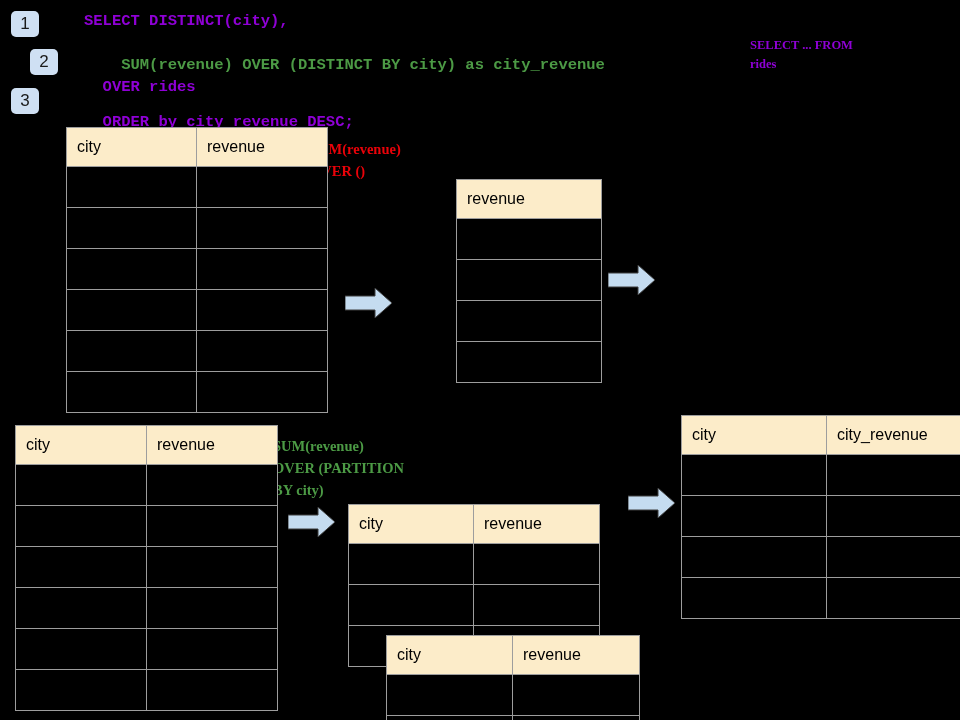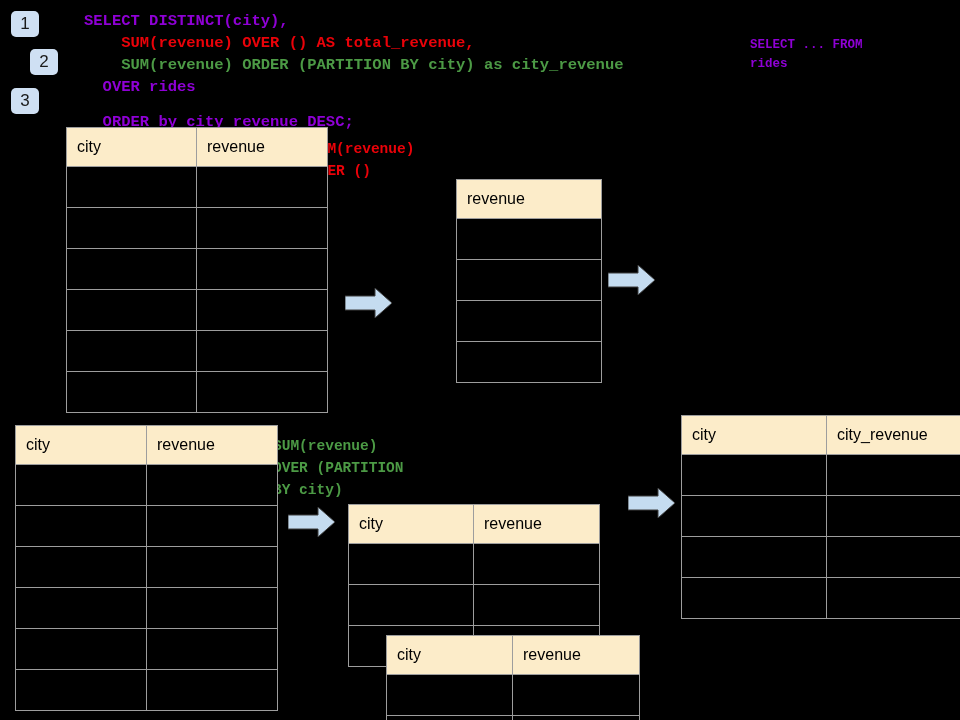--- a/index.html
+++ b/index.html
@@ -12,21 +12,21 @@
          font-family:"Liberation Sans",sans-serif;font-size:17px;line-height:26px;
          text-align:center;width:28px;height:26px;}
 
   
   .sql{position:absolute;font-family:"Liberation Mono",monospace;font-size:15.5px;
        line-height:22px;white-space:pre;font-weight:bold;letter-spacing:0px;}
   .c-purple{color:#8f00d6;}
   .c-red{color:#ea0209;}
   .c-green{color:#4c9a45;}
 
-  .note{position:absolute;font-family:Liberation Mono, monospace;font-size:14.5px;
+  .note{position:absolute;font-family:Liberation Serif, serif;font-size:14.5px;
         line-height:22px;white-space:pre;font-weight:bold;}
   .note-sm{font-size:12.5px;line-height:19px;}
 
   
   .tbl{position:absolute;border-collapse:collapse;background:#000;table-layout:fixed;}
   .tbl td{border:1px solid #9d9d9d;padding:0;background:#000;height:40px;}
   .tbl th{border:1px solid #9d9d9d;background:#fcecc9;color:#000;
           font-family:"Liberation Sans",sans-serif;font-weight:normal;font-size:16px;
           text-align:left;padding:0 0 0 10px;height:38px;}
 
@@ -36,22 +36,21 @@
 </head>
 <body>
 
 <div class="stage">
 
   <div class="badge" style="left:11px;top:11px;">1</div>
   <div class="badge" style="left:30px;top:49px;">2</div>
   <div class="badge" style="left:11px;top:88px;">3</div>
 
   <div class="sql c-purple" style="left:84px;top:10px;">SELECT DISTINCT(city),</div>
-  <div class="sql c-red" style="left:84px;top:32px;">    SUM(revenue) OVER () AS total_revenue,</div>
-  <div class="sql c-green" style="left:84px;top:54px;">    SUM(revenue) ORDER (PARTITION BY city) as city_revenue</div>
+  <div class="sql c-green" style="left:84px;top:54px;">    SUM(revenue) OVER (DISTINCT BY city) as city_revenue</div>
   <div class="sql c-purple" style="left:84px;top:76px;">  OVER rides</div>
   <div class="sql c-purple" style="left:84px;top:111px;">  ORDER by city_revenue DESC;</div>
 
   <div class="note note-sm c-purple" style="left:750px;top:36px;">SELECT ... FROM
 rides</div>
 
   <div class="note c-red" style="left:310px;top:138px;">SUM(revenue)
 OVER ()</div>
 
   <div class="note c-green" style="left:273px;top:435px;">SUM(revenue)

